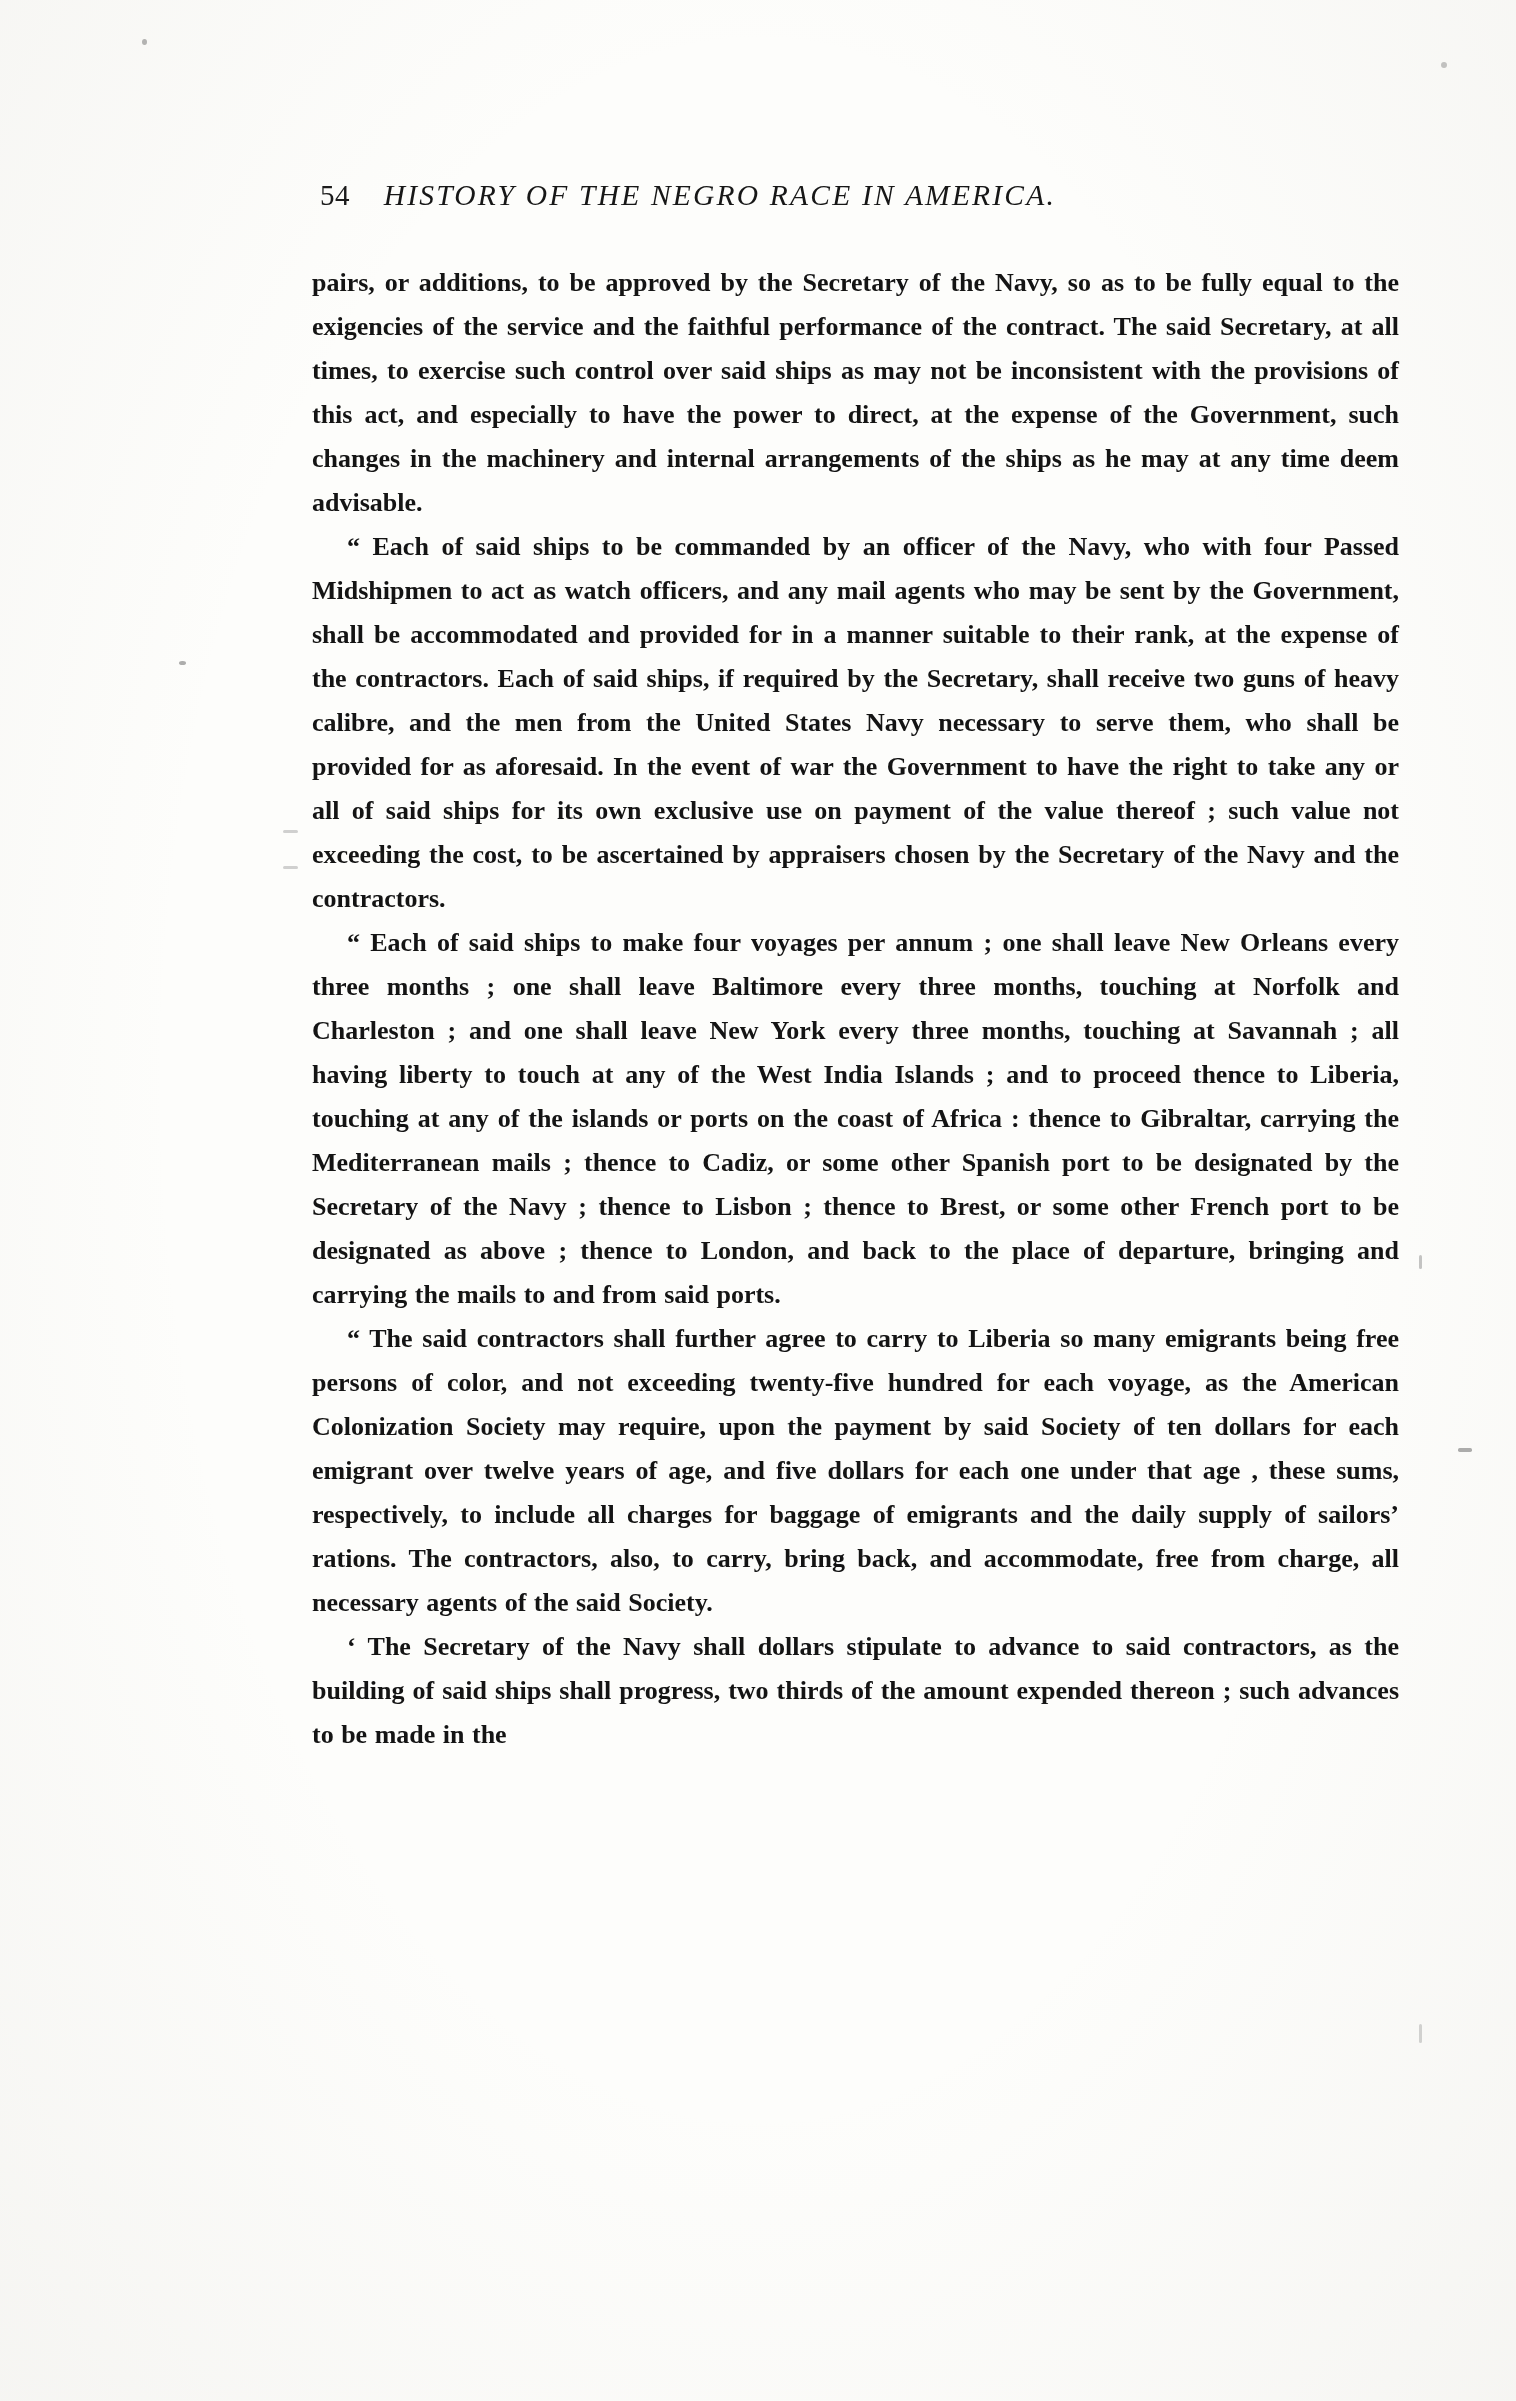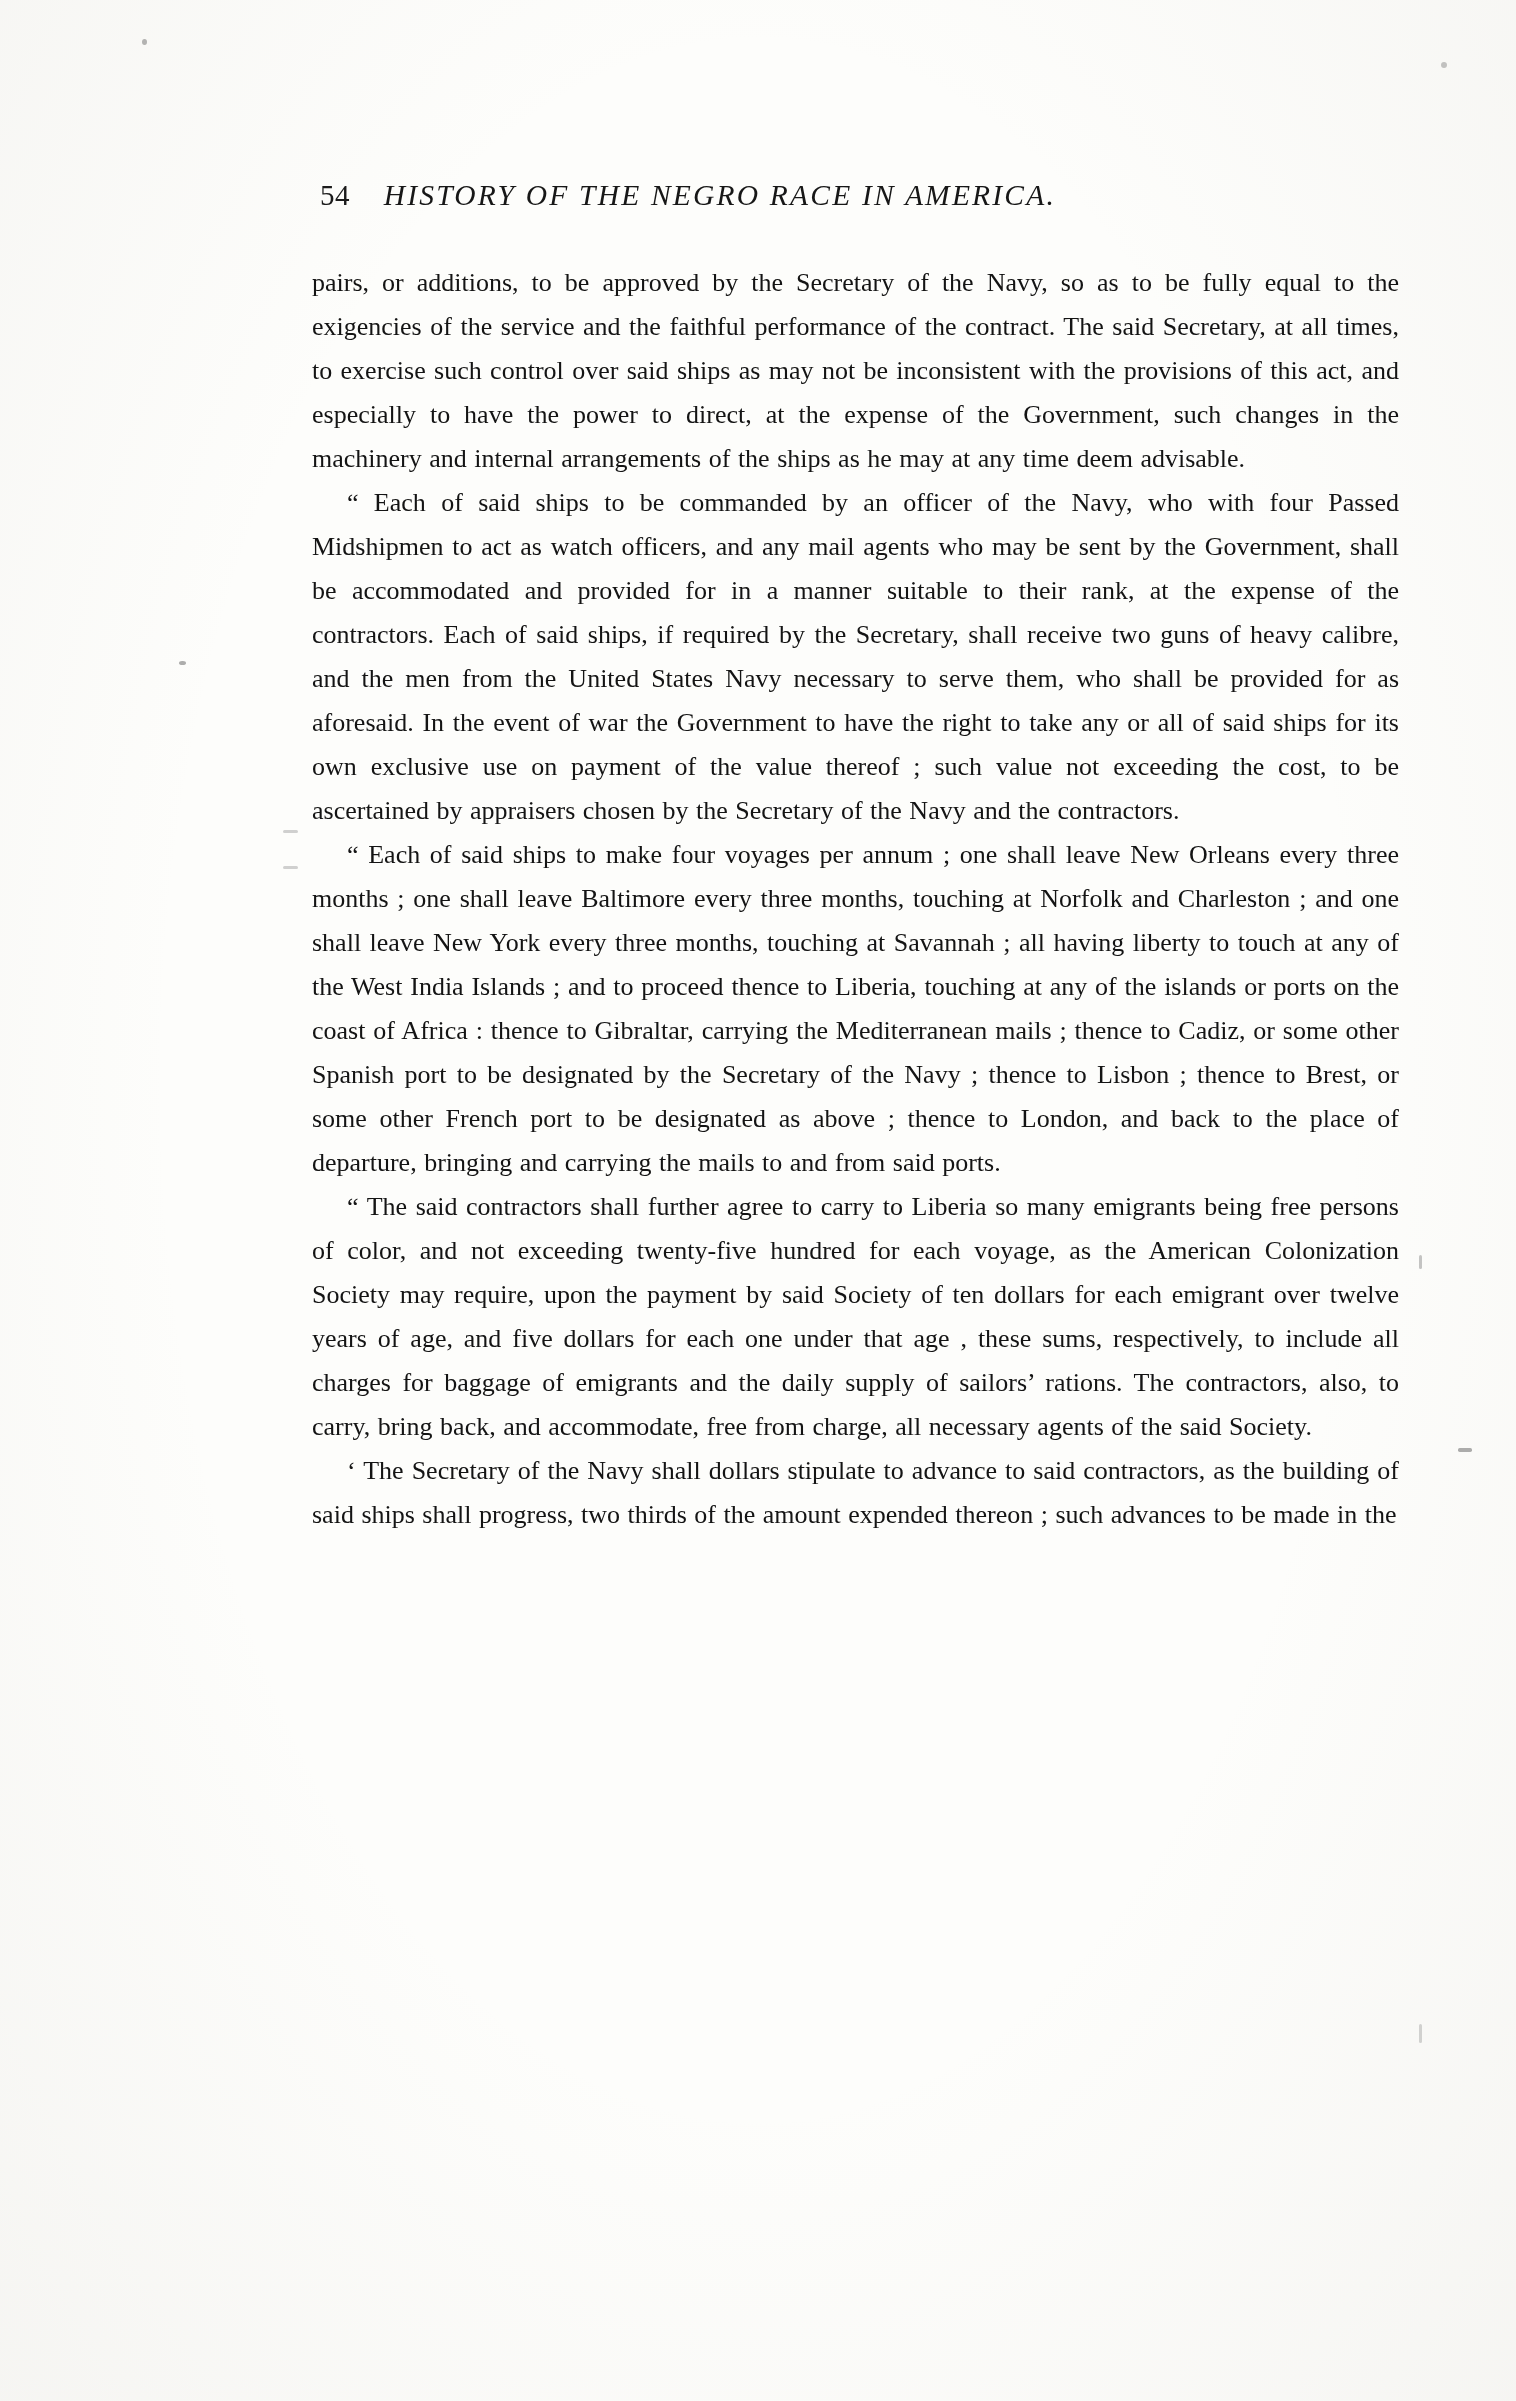--- a/index.html
+++ b/index.html
@@ -69,20 +69,21 @@
     font-size: 26px;
     line-height: 44px;
     text-align: justify;
     text-justify: inter-word;
     color: #141414;
     word-spacing: 1px;
   }
   .body-text p {
     margin: 0;
     text-indent: 35px;
+    font-weight: bold;
   }
   .body-text p.no-indent {
     text-indent: 0;
   }
 
   
   .speck {
     position: absolute;
     background: #5d5d5d;
     border-radius: 50%;

